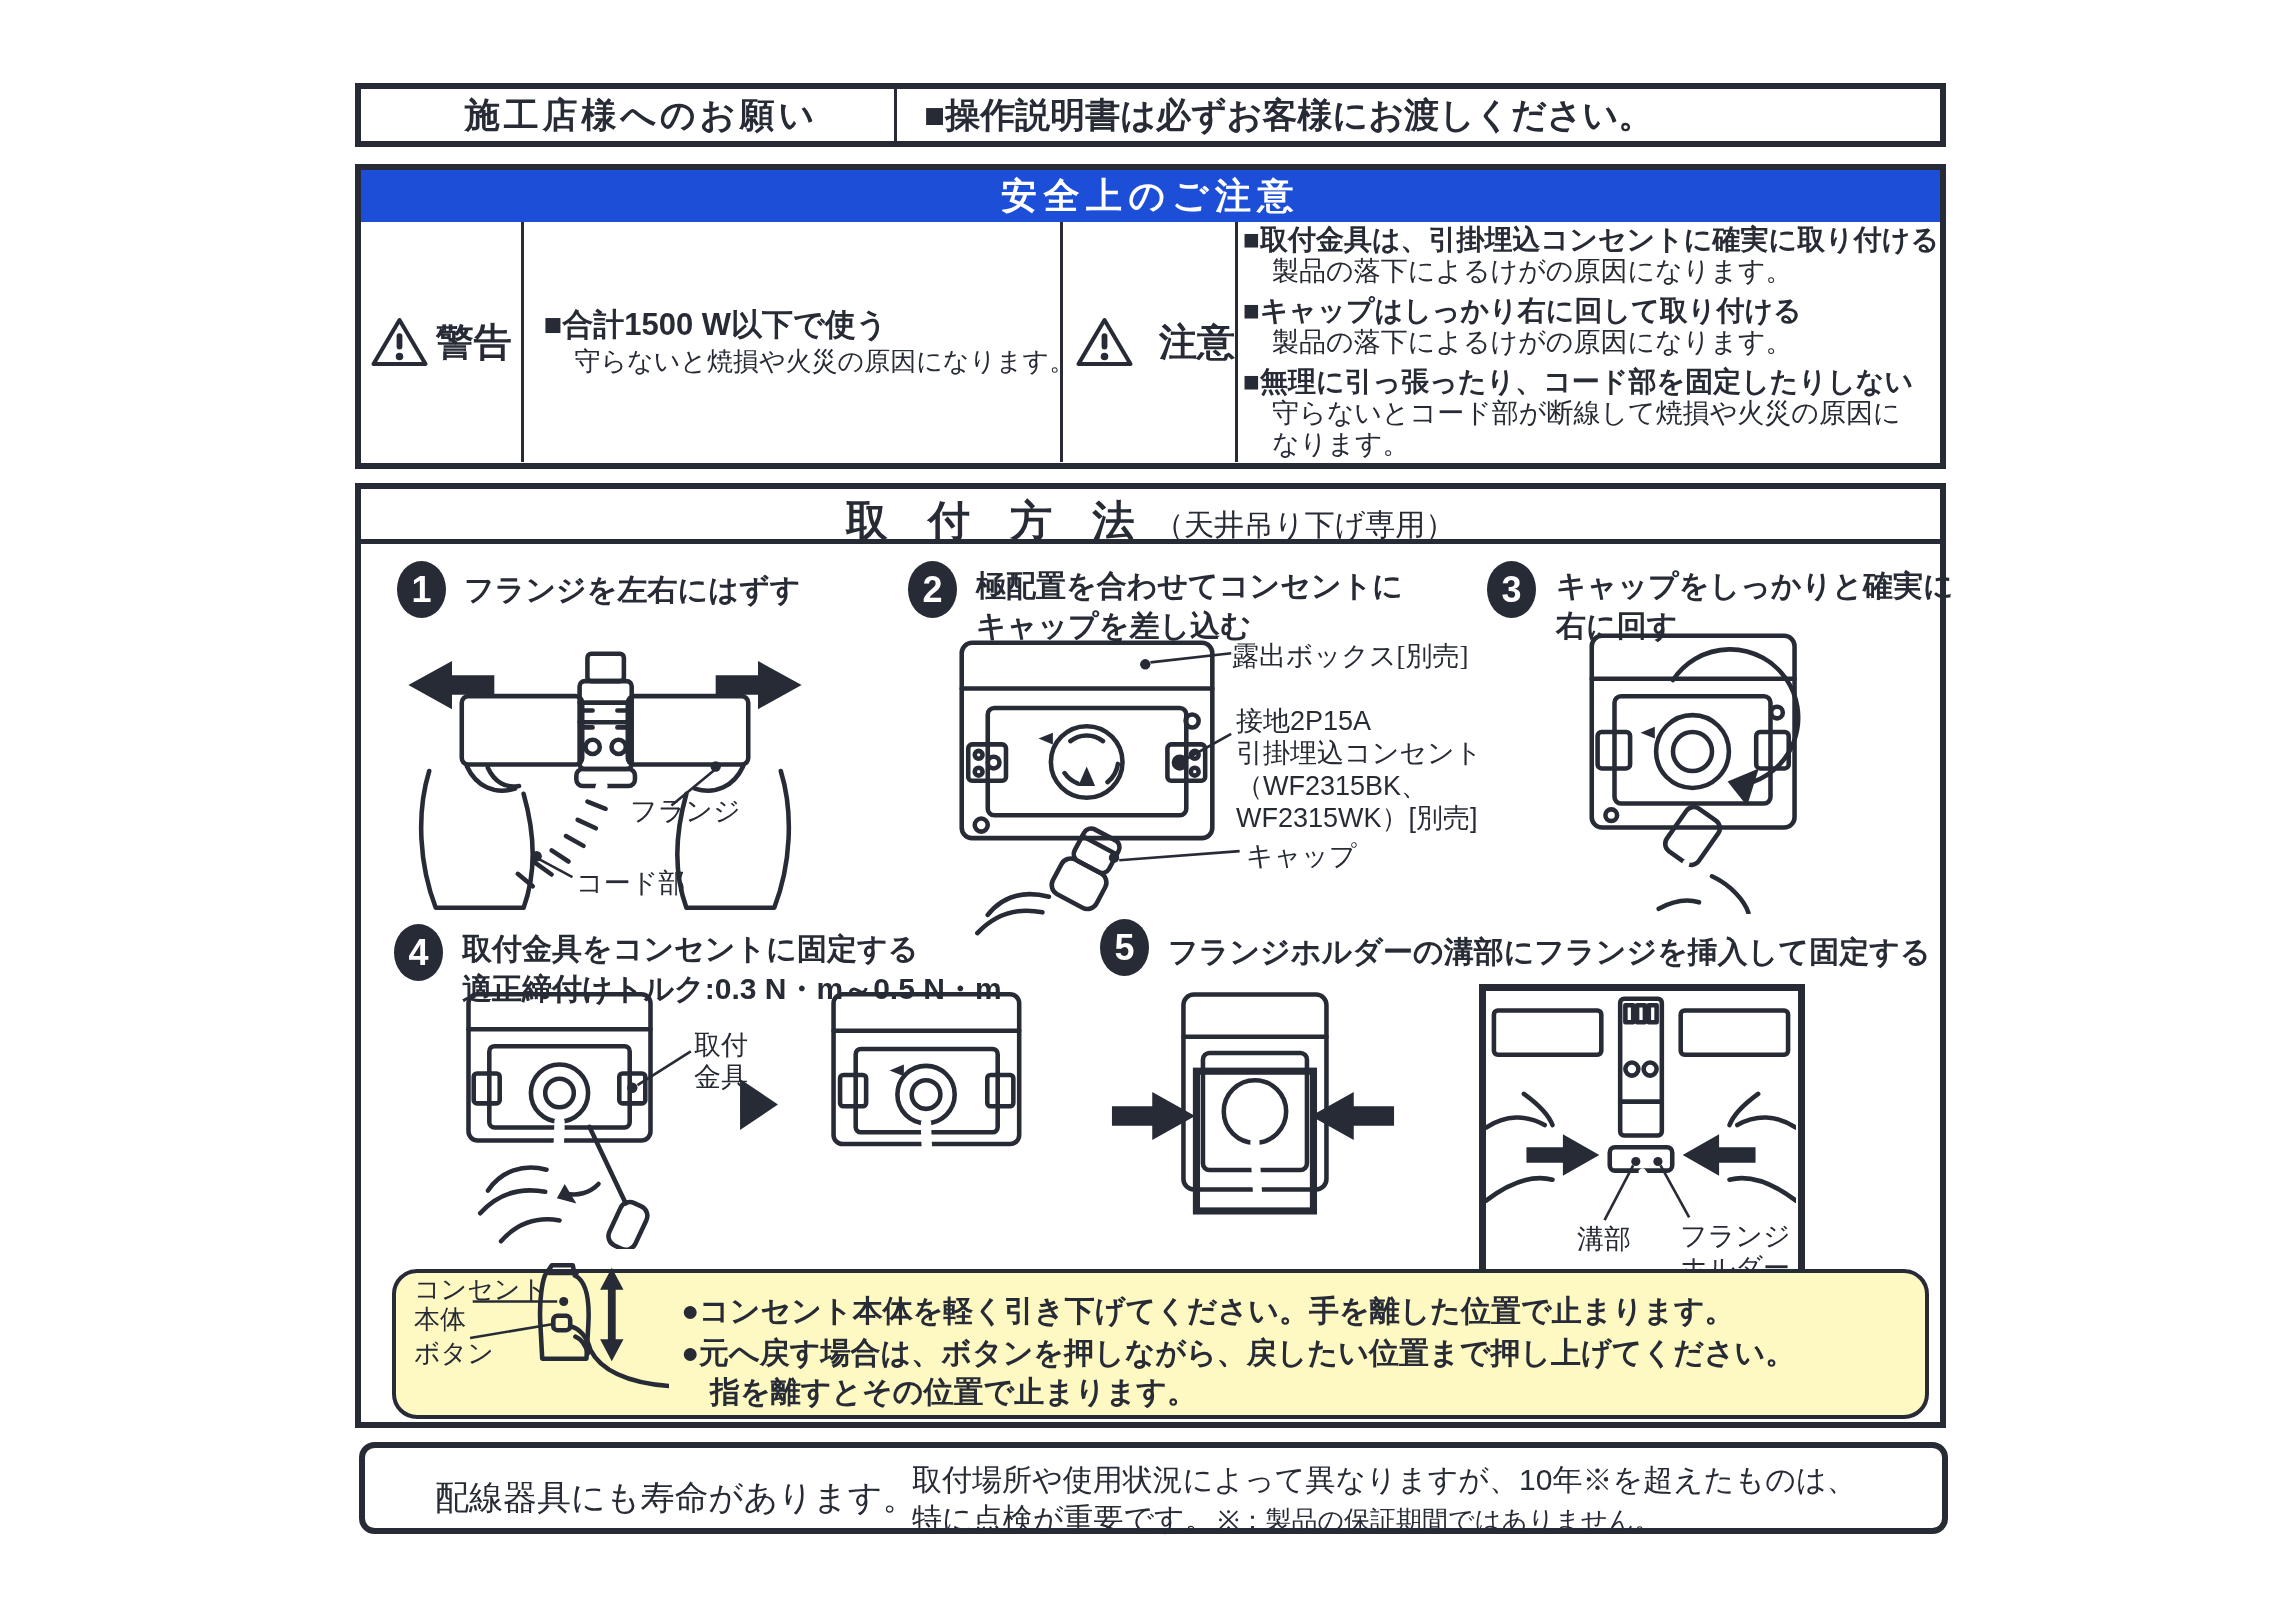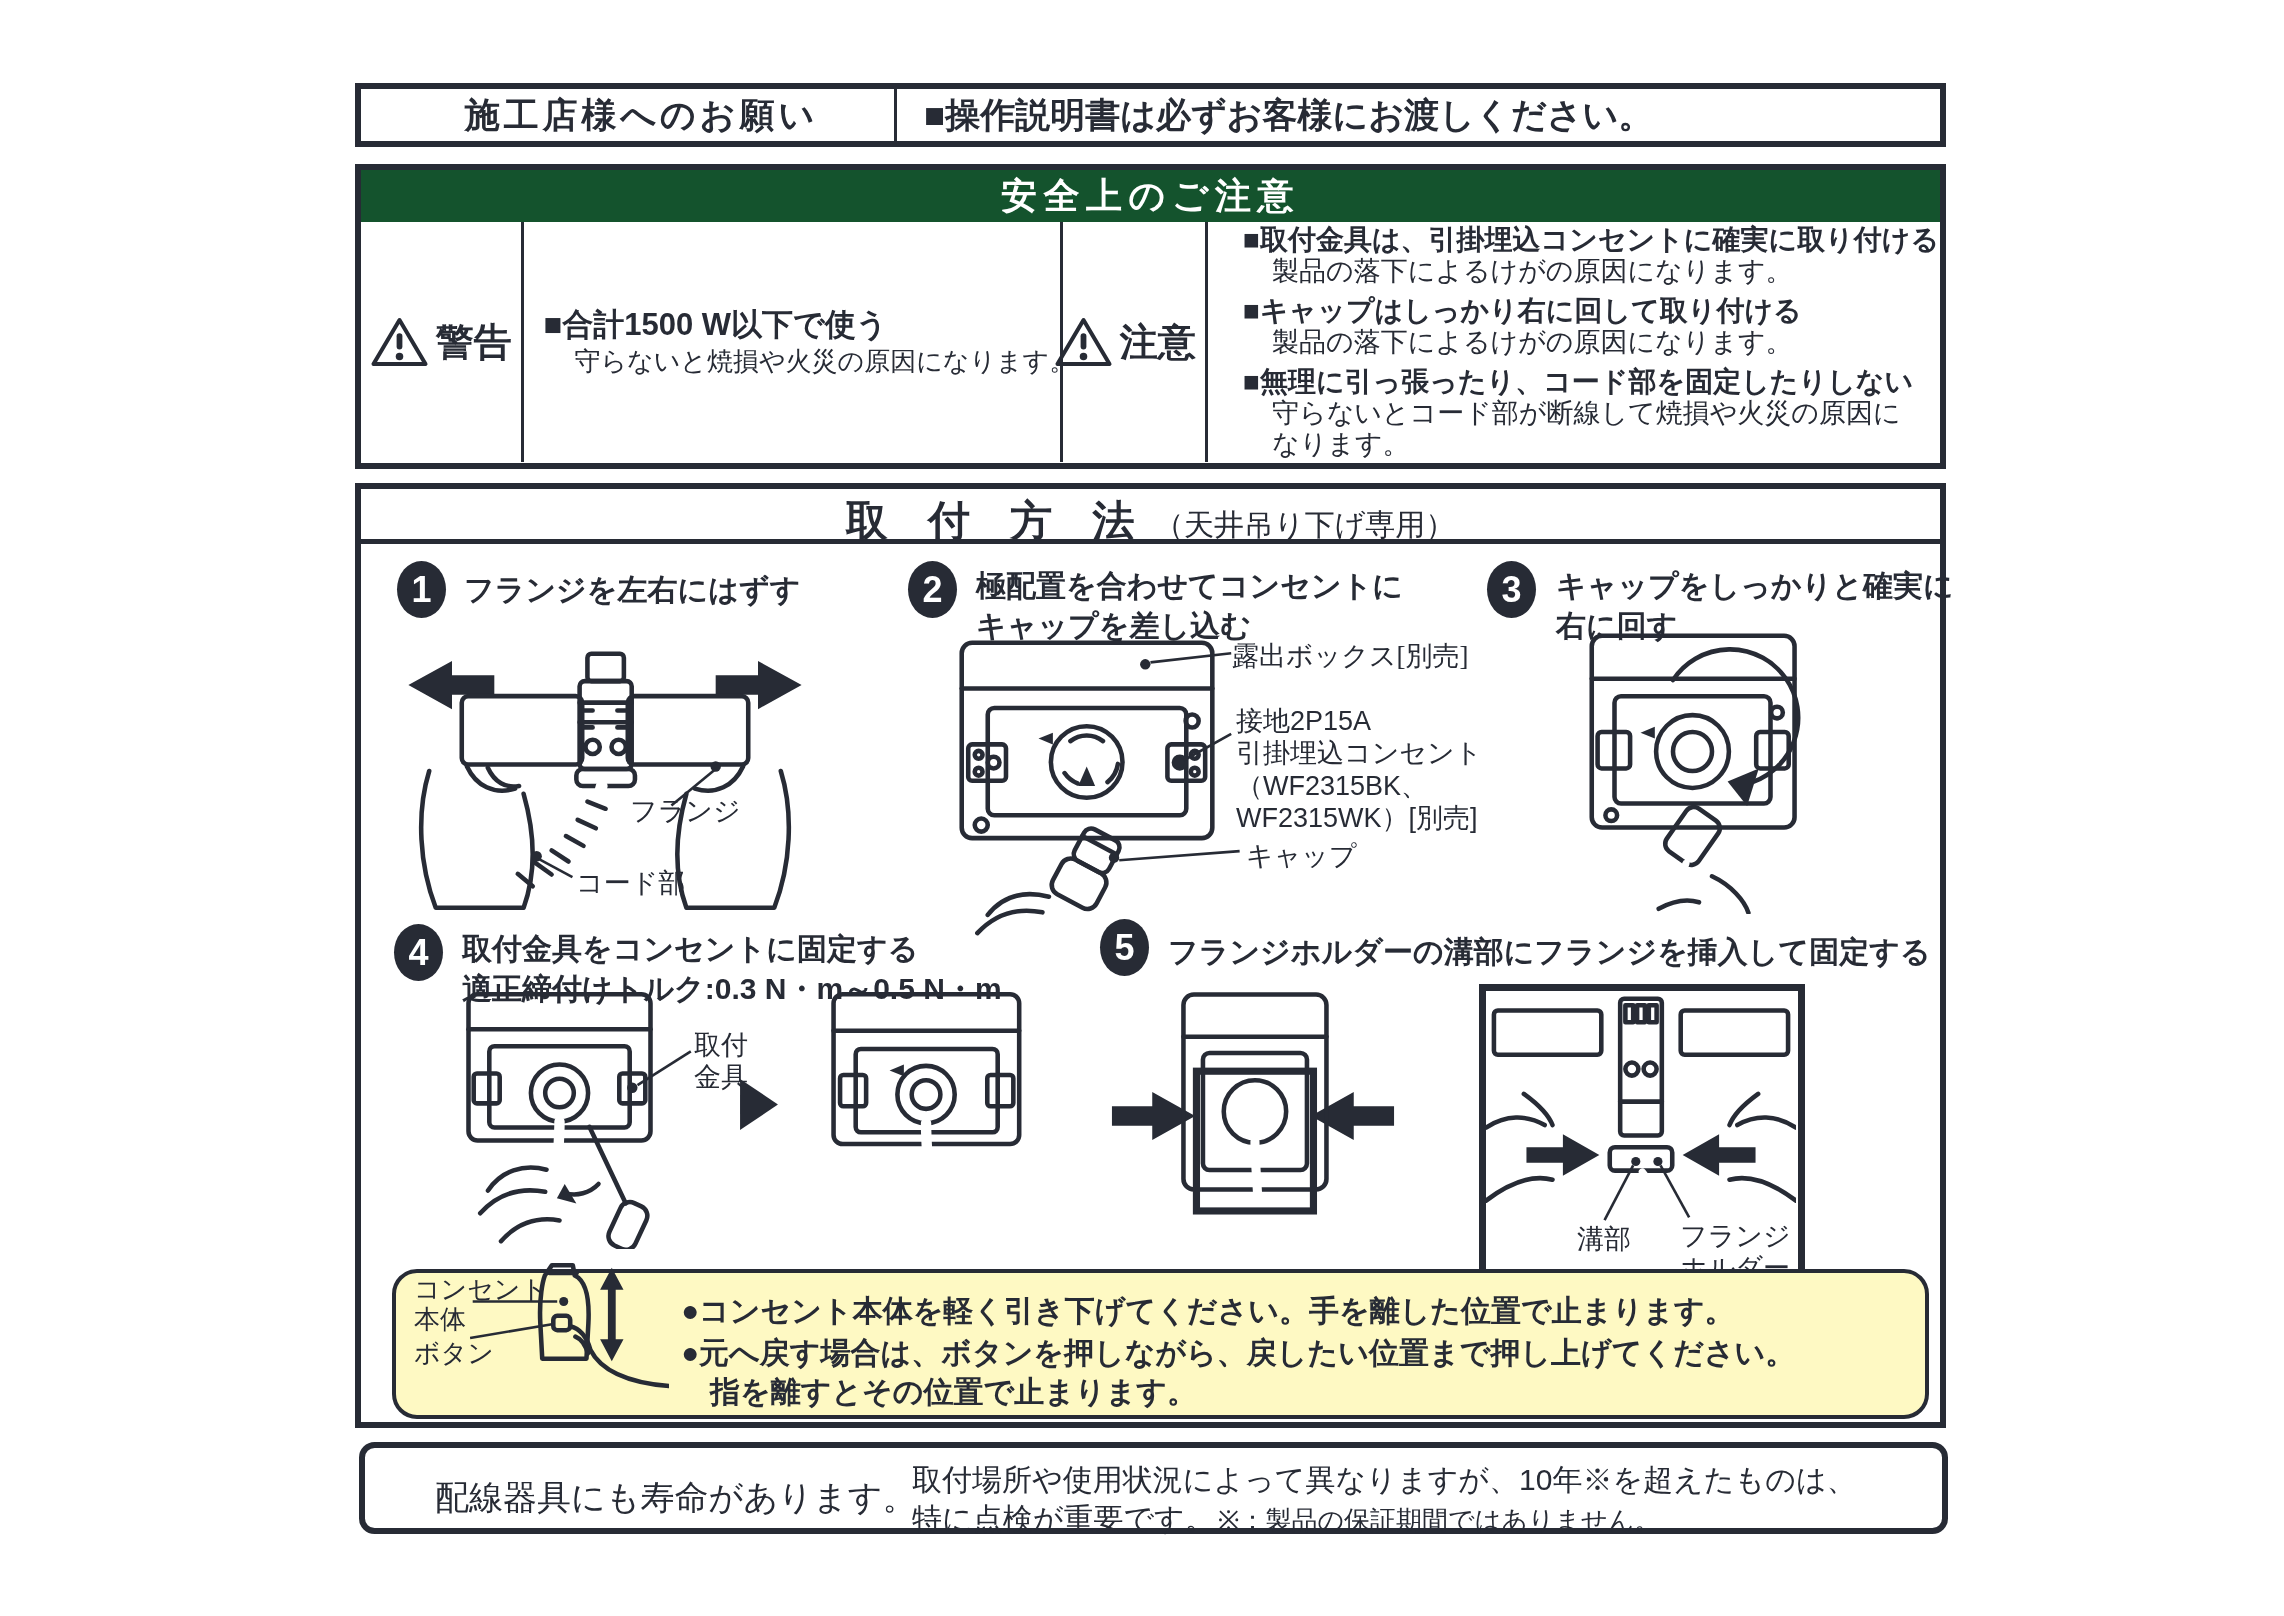--- a/index.html
+++ b/index.html
@@ -12,21 +12,21 @@
   .ln4{stroke:#272b35;stroke-width:4;fill:none;}
   .fl{fill:#272b35;stroke:none;}
   .wh{stroke:#ffffff;fill:none;stroke-linecap:round;}
   
   .hdr{display:flex;align-items:stretch;}
   .hdr-left{width:505px;display:flex;align-items:center;justify-content:center;
             font-size:35px;font-weight:bold;letter-spacing:3.9px;border-right:3.3px solid #272b35;margin-left:28px;}
   .hdr-right{flex:1;display:flex;align-items:center;padding-left:27px;
              font-size:35px;font-weight:bold;}
   
-  .saf-title{height:52px;background:#14532d;color:#fff;display:flex;align-items:center;
+  .saf-title{height:52px;background:#1d4ed8;color:#fff;display:flex;align-items:center;
              justify-content:center;font-size:36px;font-weight:bold;letter-spacing:6.5px;}
   .saf-body{position:relative;height:240px;}
   .cell{position:absolute;top:0;bottom:0;box-sizing:border-box;}
   .sign-cell{display:flex;align-items:center;justify-content:center;gap:6.5px;
              font-size:38px;font-weight:bold;border-right:3.3px solid #272b35;}
   .item-title{font-size:31px;font-weight:bold;line-height:1.25;white-space:nowrap;}
   .item-body{font-size:26px;line-height:1.25;padding-left:31px;white-space:nowrap;}
   .c-title{font-size:28px;font-weight:bold;line-height:1.18;white-space:nowrap;}
   .c-body{font-size:27px;line-height:1.16;padding-left:29px;white-space:pre-line;}
   
@@ -71,21 +71,21 @@
           </svg>
         </span>
         <span>警告</span>
       </div>
 
       <div class="cell" style="left:163px;width:539px;border-right:3.3px solid #272b35;display:flex;flex-direction:column;justify-content:center;padding-left:19.5px;">
         <div class="item-title">■合計1500 W以下で使う</div>
         <div class="item-body">守らないと焼損や火災の原因になります。</div>
       </div>
 
-      <div class="cell sign-cell" style="left:684px;width:163px;">
+      <div class="cell sign-cell" style="left:714px;width:163px;justify-content:space-between;">
         <span>
           <svg width="59" height="52" viewBox="0 0 100 90">
             <path d="M50 7 L95 83 H5 Z" class="ln" stroke-width="8"></path>
             <rect x="45" y="30" width="10" height="28" rx="5" class="fl"></rect>
             <circle cx="50" cy="70" r="6.5" class="fl"></circle>
           </svg>
         </span>
         <span>注意</span>
       </div>
 

